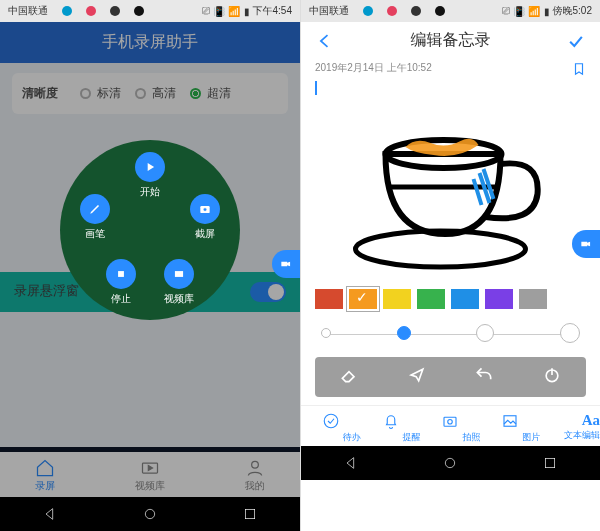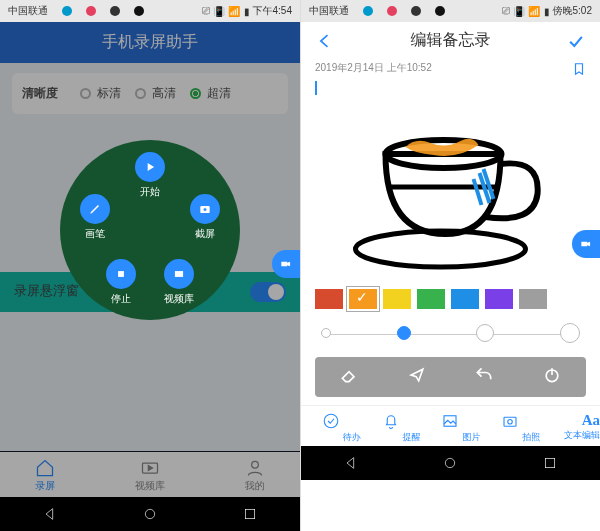--- a/index.html
+++ b/index.html
@@ -20,21 +20,21 @@
   .row:last-child { margin-bottom: 0; }
   .row-label { width: 50px; font-weight: bold; }
   .radio { width: 11px; height: 11px; border-radius: 50%; border: 2px solid #bbb; display: inline-block; margin-right: 2px; }
   .radio.on { border-color: #2fb84f; background: radial-gradient(circle, #2fb84f 0 50%, #fff 55%); }
   .opt { display: flex; align-items: center; gap: 4px; margin-right: 6px; }
   .timer { text-align: center; font-size: 22px; margin: 12px 0 8px; color: #222; }
   .start-label { text-align: center; font-size: 9px; color: #888; letter-spacing: 2px; margin-top: -6px; }
   .float-row { background: #14b8a6; margin-top: 6px; padding: 10px 14px; display: flex; justify-content: space-between; align-items: flex-start; font-size: 13px; color: #444; }
   .switch { width: 36px; height: 20px; background: #2a8cff; border-radius: 10px; position: relative; }
   .switch::after { content: ""; position: absolute; right: 2px; top: 2px; width: 16px; height: 16px; background: #fff; border-radius: 50%; }
-  .tabs-left { display: flex; background: #fff; border-top: 1px solid #0f172a; margin-top: auto; gap: 14px; }
+  .tabs-left { display: flex; background: #fff; border-top: 5px solid #0f172a; margin-top: auto; gap: 14px; }
   .tab-l { flex: 1; text-align: center; padding: 6px 0 4px; font-size: 10px; color: #888; }
   .tab-l.active { color: #2a8cff; }
   .tab-l svg { width: 20px; height: 20px; display: block; margin: 0 auto 1px; }
   .navbar { height: 34px; background: #000; display: flex; justify-content: space-around; align-items: center; }
   .navbar svg { width: 16px; height: 16px; stroke: #fff; fill: none; }
 
   
   .dim { position: absolute; top: 22px; left: 0; right: 0; bottom: 34px; background: rgba(0,0,0,.35); }
   .radial { position: absolute; top: 140px; left: 50%; transform: translateX(-50%); width: 180px; height: 180px; background: #14532d; border-radius: 50%; }
   .r-item { position: absolute; width: 46px; text-align: center; color: #fff; font-size: 10px; }
@@ -300,27 +300,27 @@
   <div class="bottom-tabs">
     <div class="bt"><svg viewBox="0 0 24 24">
           <circle cx="12" cy="12" r="9"></circle>
           <path d="M8 12l3 3 5-6"></path>
         </svg><span>待办</span></div>
     <div class="bt"><svg viewBox="0 0 24 24">
           <path d="M6 17h12l-1-2V10a5 5 0 00-10 0v5z"></path>
           <path d="M10 20a2 2 0 004 0"></path>
         </svg><span>提醒</span></div>
     <div class="bt"><svg viewBox="0 0 24 24">
+          <rect x="4" y="7" width="16" height="12" rx="1"></rect>
+          <circle cx="12" cy="13" r="3"></circle>
+        </svg><span>拍照</span></div>
+    <div class="bt"><svg viewBox="0 0 24 24">
           <rect x="4" y="5" width="16" height="14"></rect>
           <path d="M4 16l5-5 4 4 3-3 4 4"></path>
         </svg><span>图片</span></div>
-    <div class="bt"><svg viewBox="0 0 24 24">
-          <rect x="4" y="7" width="16" height="12" rx="1"></rect>
-          <circle cx="12" cy="13" r="3"></circle>
-        </svg><span>拍照</span></div>
     <div class="bt"><div style="font-size:15px;font-weight:600;font-family:serif">Aa</div><span>文本编辑</span></div>
   </div>
 
   <div class="navbar">
     <svg viewBox="0 0 24 24">
         <path d="M16 4l-10 8 10 8z" stroke="#fff"></path>
       </svg>
     <svg viewBox="0 0 24 24">
         <circle cx="12" cy="12" r="7"></circle>
       </svg>

